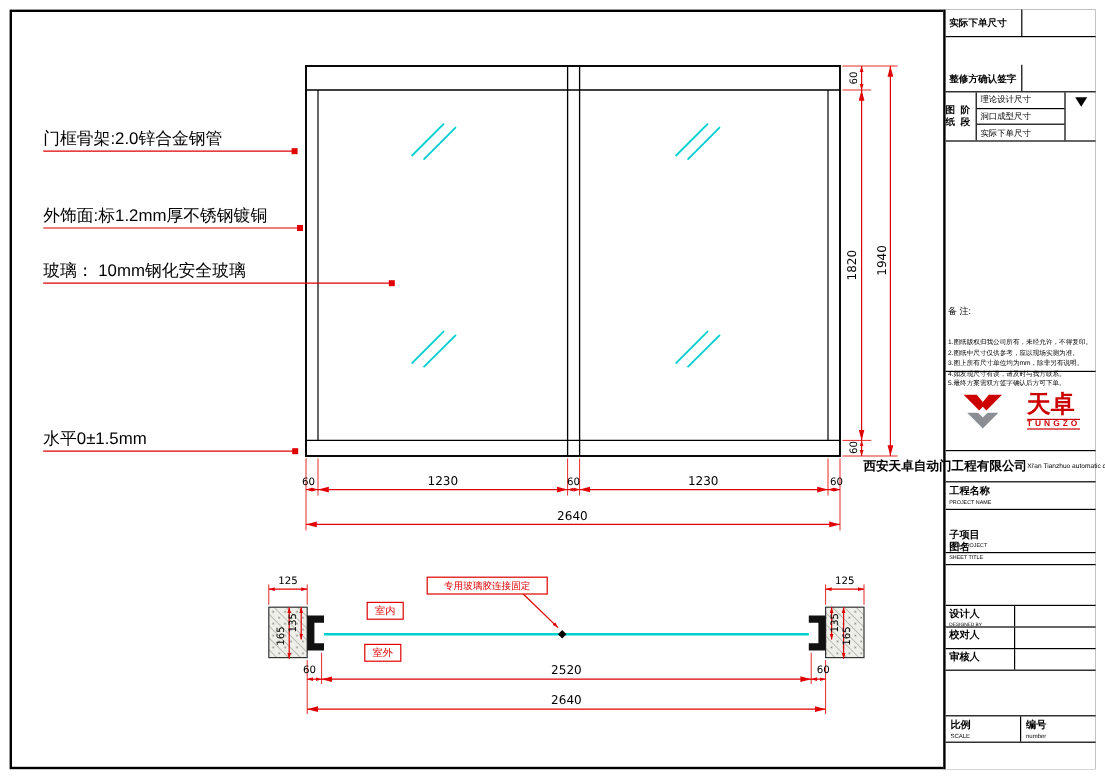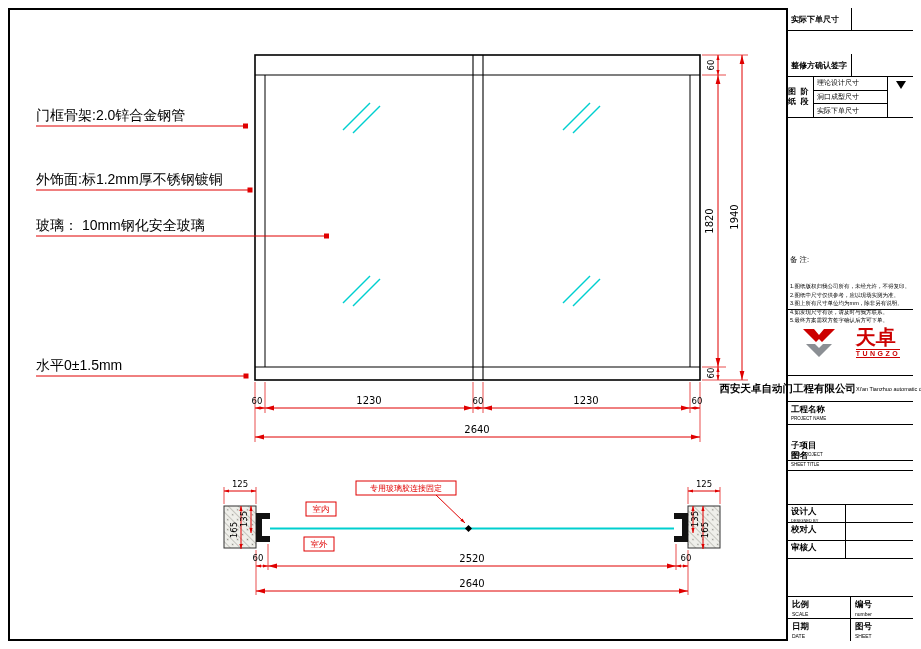--- a/index.html
+++ b/index.html
@@ -291,23 +291,13 @@
   <div class="r" style="top:589px;height:22px">
     <div class="bgc l">
       <div class="cn">比例</div>
       <div class="en">SCALE</div>
     </div>
     <div class="bgc rr">
       <div class="cn">编号</div>
       <div class="en">number</div>
     </div>
   </div>
-  <div class="r" style="top:611px;height:22px;border-bottom:none">
-    <div class="bgc l">
-      <div class="cn">日期</div>
-      <div class="en">DATE</div>
-    </div>
-    <div class="bgc rr">
-      <div class="cn">图号</div>
-      <div class="en">SHEET</div>
-    </div>
-  </div>
 </div>
 
 </body></html>

